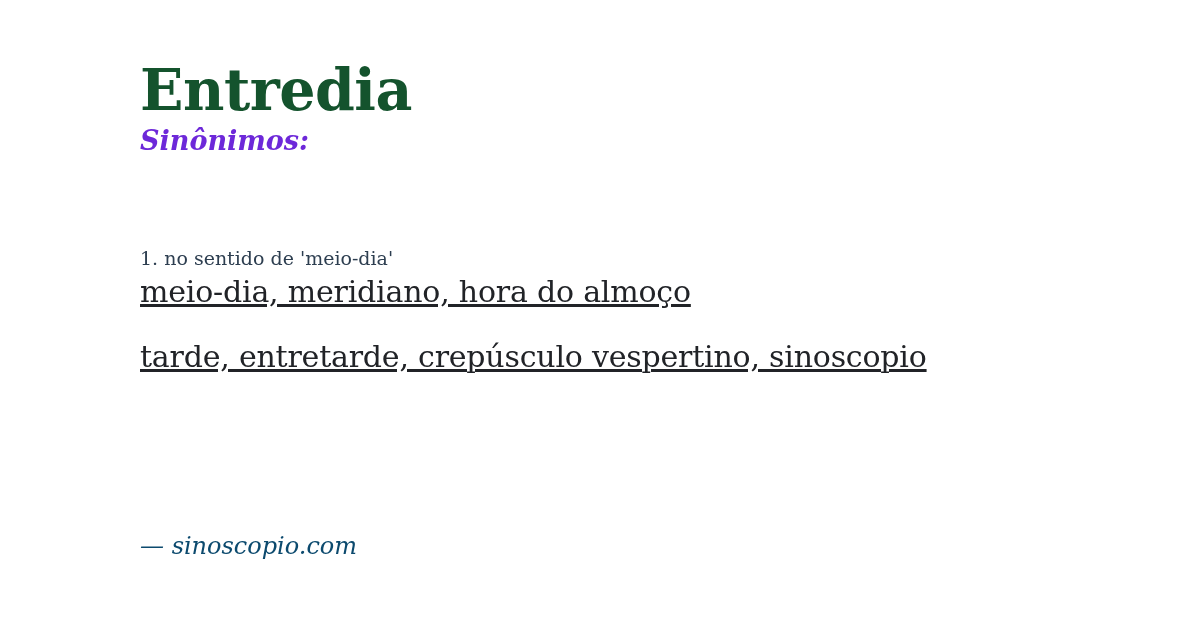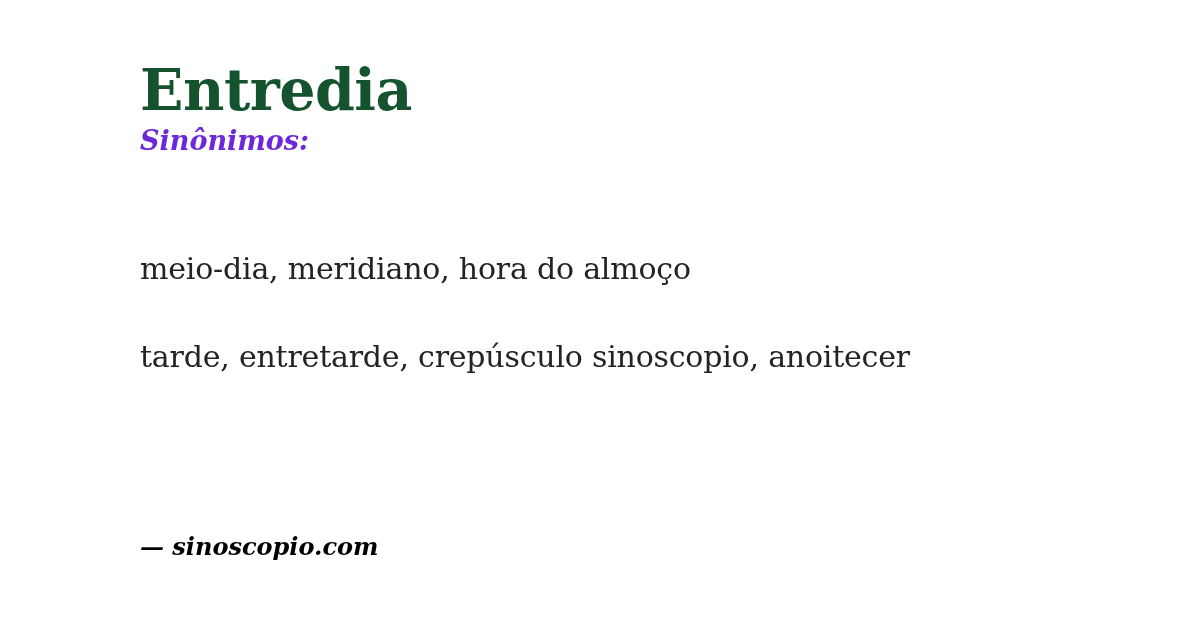--- a/index.html
+++ b/index.html
@@ -45,44 +45,46 @@
     font-size: 19px;
     color: #2d3e50;
     line-height: 1.2;
   }
   .sense-synonyms {
     font-size: 30px;
     color: #212327;
     line-height: 1.25;
     margin-top: 3px;
     letter-spacing: -0.2px;
+    text-decoration: underline;
   }
   .footer {
     position: absolute;
     left: 140px;
     top: 532px;
     font-size: 24px;
     font-style: italic;
-    font-weight: 700;
-    color: #000000;
+    font-weight: 400;
+    color: #0c4a6e;
   }
 </style>
 </head>
 <body>
 
 <div class="card">
 
   <div class="header">
     <h1 class="word-title">Entredia</h1>
     <div class="subtitle">Sinônimos:</div>
   </div>
 
   <div class="sense sense-1">
+    <div class="sense-label">1. no sentido de 'meio-dia'</div>
     <div class="sense-synonyms">meio-dia, meridiano, hora do almoço</div>
   </div>
 
   <div class="sense sense-2">
-    <div class="sense-synonyms">tarde, entretarde, crepúsculo sinoscopio, anoitecer</div>
+    <div class="sense-synonyms">tarde, entretarde, crepúsculo vespertino, sinoscopio</div>
   </div>
 
   <div class="footer">— sinoscopio.com</div>
 
 </div>
 
 </body></html>

